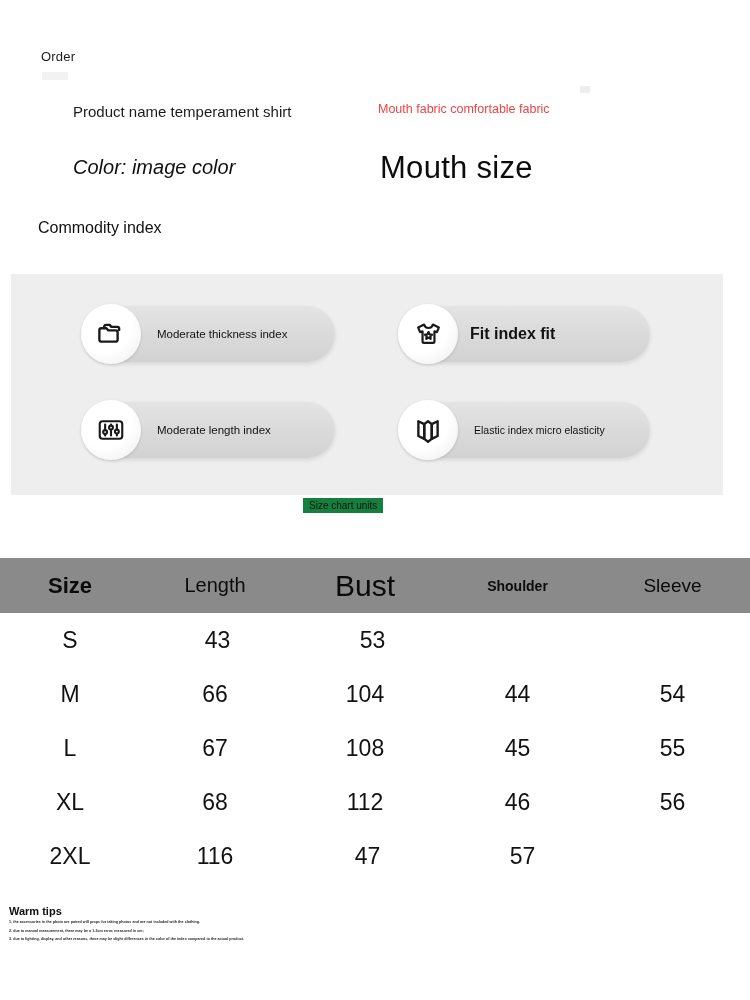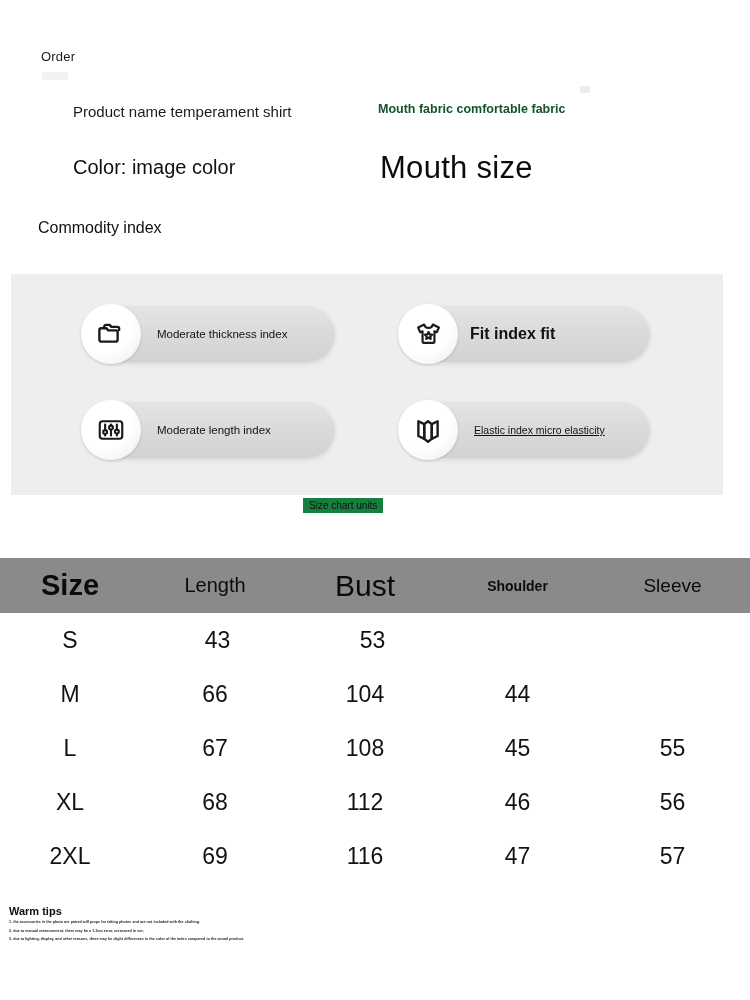--- a/index.html
+++ b/index.html
@@ -40,28 +40,29 @@
   }
   #product-name {
     left: 73px; top: 103px;
     font-size: 15px;
     font-weight: 400;
     color: #1b1b1b;
   }
   #fabric-name {
     left: 378px; top: 102px;
     font-size: 12.5px;
-    font-weight: 700;
-    color: #14532d;
+    font-weight: 400;
+    color: #ef4444;
   }
   #color-line {
     left: 73px; top: 156px;
     font-size: 20px;
     font-weight: 400;
     color: #101010;
+    font-style: italic;
   }
   #mouth-size {
     left: 380px; top: 150px;
     font-size: 31px;
     font-weight: 400;
     color: #0c0c0c;
     letter-spacing: .3px;
   }
   #commodity-index {
     left: 38px; top: 219px;
@@ -144,21 +145,21 @@
     font-weight: 400;
     color: #121212;
   }
   .cell { flex: 0 0 auto; }
   .c0 { width: 140px; }
   .c1 { width: 150px; }
   .c2 { width: 150px; }
   .c3 { width: 155px; }
   .c4 { width: 155px; }
 
-  .thead .c0 { font-size: 29px; font-weight: 700; }
+  .thead .c0 { font-size: 22px; font-weight: 700; }
   .thead .c1 { font-size: 20px; font-weight: 400; }
   .thead .c2 { font-size: 30px; font-weight: 400; }
   .thead .c3 { font-size: 14px; font-weight: 700; }
   .thead .c4 { font-size: 19px; font-weight: 400; }
 
   
   #warm-tips {
     left: 9px; top: 905px;
     width: 300px;
   }
@@ -220,21 +221,21 @@
   <div class="pill" id="pill-fit" style="left:389px; top:32px;">
     <span class="pill-badge">
       <svg width="31" height="31" viewBox="0 0 24 24" fill="none" stroke="#1a1a1a" stroke-width="1.7" stroke-linejoin="round" stroke-linecap="round">
         <path d="M8.6 4.3 4.0 6.6l1.5 3.6 1.9-.7v7.9c0 .6.5 1.1 1.1 1.1h7.0c.6 0 1.1-.5 1.1-1.1V9.5l1.9.7 1.5-3.6-4.6-2.3a3.5 3.5 0 0 1-6.8 0z"></path>
         <path d="M12 10.1l.85 1.75 1.92.28-1.39 1.36.33 1.91L12 14.5l-1.71.9.33-1.91-1.39-1.36 1.92-.28z"></path>
       </svg>
     </span>
     <span class="pill-text">Fit index fit</span>
   </div>
 
-  <div class="pill" id="pill-elastic" style="left:389px; top:128px;text-decoration:underline;">
+  <div class="pill" id="pill-elastic" style="left:389px; top:128px;">
     <span class="pill-badge">
       <svg width="30" height="30" viewBox="0 0 24 24" fill="none" stroke="#1a1a1a" stroke-width="1.9" stroke-linejoin="round" stroke-linecap="round">
         <path d="M4.3 5.0 9.0 7.3v11.8L4.3 16.8z"></path>
         <path d="M9.0 7.3 12 5.0l3.0 2.3v11.8L12 21.4l-3.0-2.3z"></path>
         <path d="M15.0 7.3 19.7 5.0v11.8l-4.7 2.3z"></path>
       </svg>
     </span>
     <span class="pill-text">Elastic index micro elasticity</span>
   </div>
 
@@ -255,41 +256,41 @@
     <div class="cell c0">S</div>
     <div class="cell c3">43</div>
     <div class="cell c4">53</div>
   </div>
 
   <div class="trow">
     <div class="cell c0">M</div>
     <div class="cell c1">66</div>
     <div class="cell c2">104</div>
     <div class="cell c3">44</div>
+    <div class="cell c4">54</div>
   </div>
 
   <div class="trow">
     <div class="cell c0">L</div>
     <div class="cell c1">67</div>
     <div class="cell c2">108</div>
     <div class="cell c3">45</div>
     <div class="cell c4">55</div>
   </div>
 
   <div class="trow">
     <div class="cell c0">XL</div>
     <div class="cell c1">68</div>
     <div class="cell c2">112</div>
     <div class="cell c3">46</div>
     <div class="cell c4">56</div>
   </div>
 
   <div class="trow">
     <div class="cell c0">2XL</div>
-    <div class="cell c1">69</div>
     <div class="cell c2">116</div>
     <div class="cell c3">47</div>
     <div class="cell c4">57</div>
   </div>
 </div>
 
 <div class="abs" id="warm-tips">
   <div id="warm-tips-title">Warm tips</div>
   <div class="tip">1. the accessories in the photo are paired will props for taking photos and are not included with the clothing.</div>
   <div class="tip">2. due to manual measurement, there may be a 1-3cm error, measured in cm;</div>

